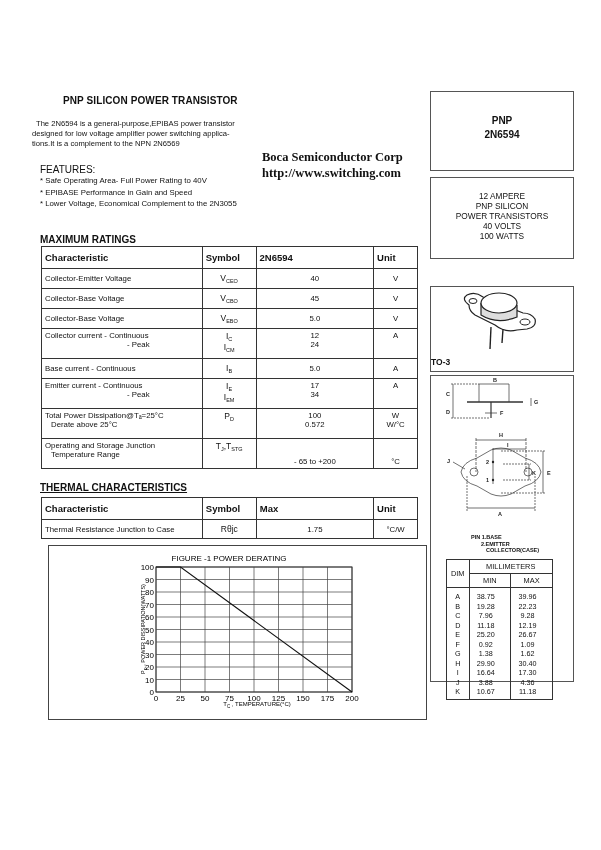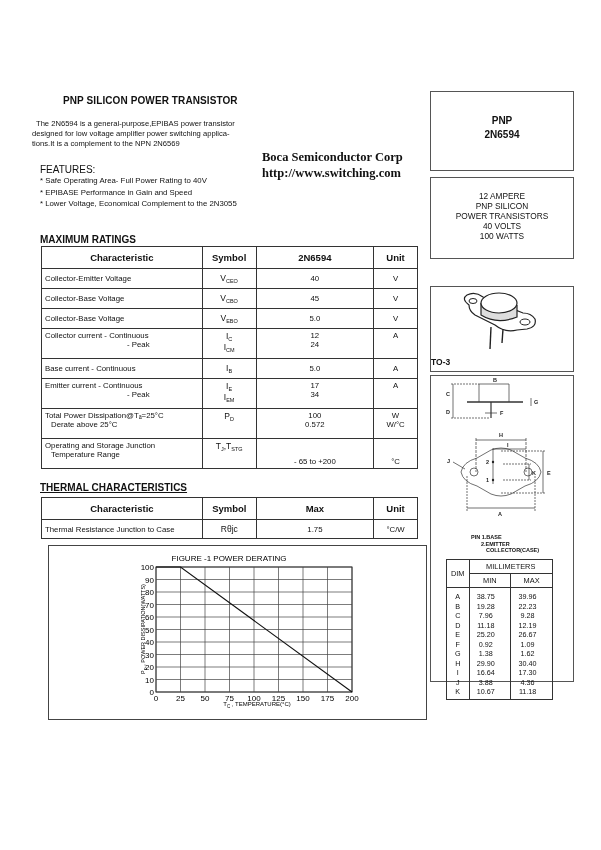--- a/index.html
+++ b/index.html
@@ -15,21 +15,21 @@
   #features { left: 40px; top: 175px; font-size: 7.8px; line-height: 11.5px; }
   #company { left: 262px; top: 150px; font-size: 12.5px; font-weight: bold; }
   #url { left: 262px; top: 166px; font-size: 12.5px; font-weight: bold; }
 
   .sec-head { font-size: 10px; font-weight: bold; }
   #mr-head { left: 40px; top: 234px; }
   #th-head { left: 40px; top: 482px; text-decoration: underline; }
 
   table.dt { position: absolute; border-collapse: collapse; font-size: 7.8px; }
   table.dt td, table.dt th { border: 1px solid #333; padding: 2px 3px; vertical-align: top; }
-  table.dt th { font-size: 9.5px; font-weight: bold; text-align: center; vertical-align: middle; height: 22px; }
+  table.dt th { font-size: 9.5px; font-weight: bold; text-align: left; vertical-align: middle; height: 22px; }
   table.dt td.c { text-align: center; }
   table.dt td.sym { text-align: center; font-size: 8.5px; }
   sub { font-size: 5.5px; vertical-align: -2px; }
   #mr-table { left: 41px; top: 246px; width: 377px; }
   #mr-table tr.r td { height: 20px; vertical-align: middle; }
   #mr-table tr.r2 td { height: 30px; }
   #th-table { left: 41px; top: 497px; width: 377px; }
   #th-table td { height: 19px; vertical-align: middle; }
 
   #chart-box { left: 48px; top: 545px; width: 379px; height: 175px; border: 1px solid #444; }

